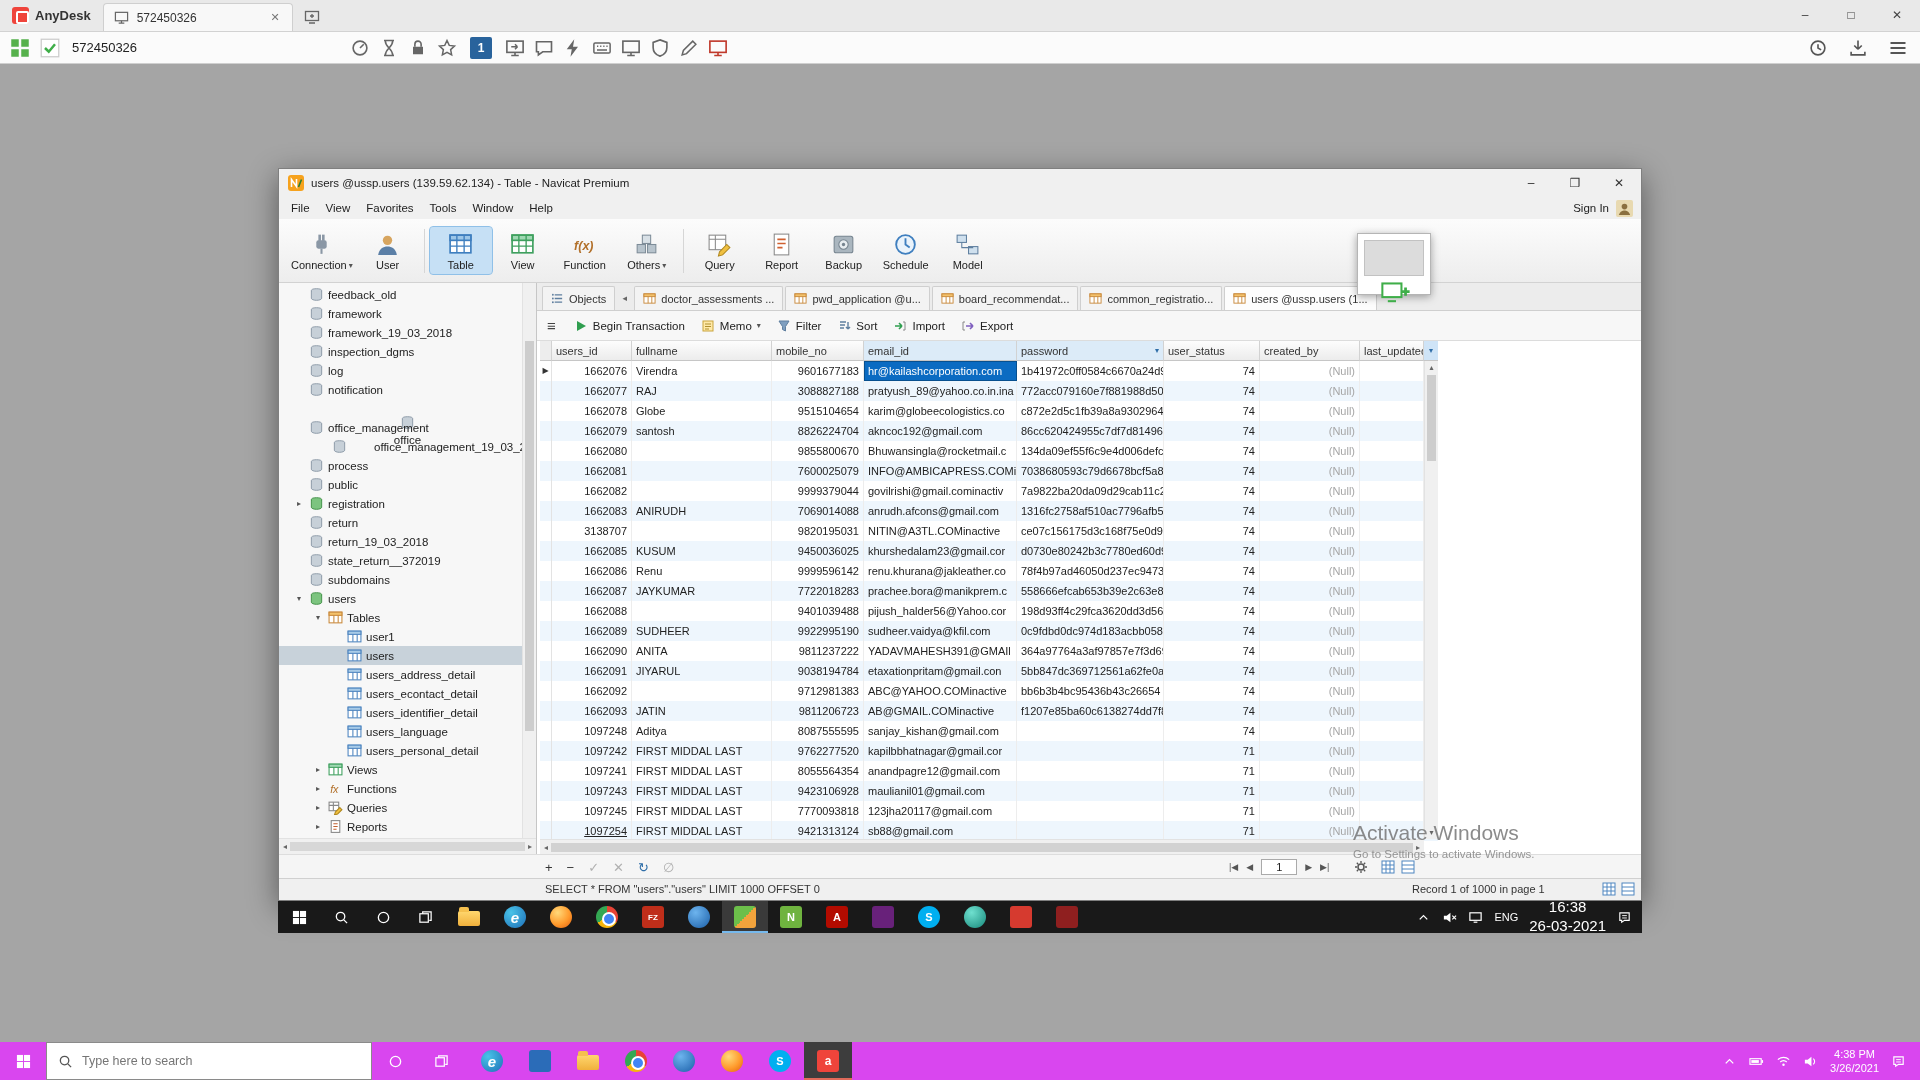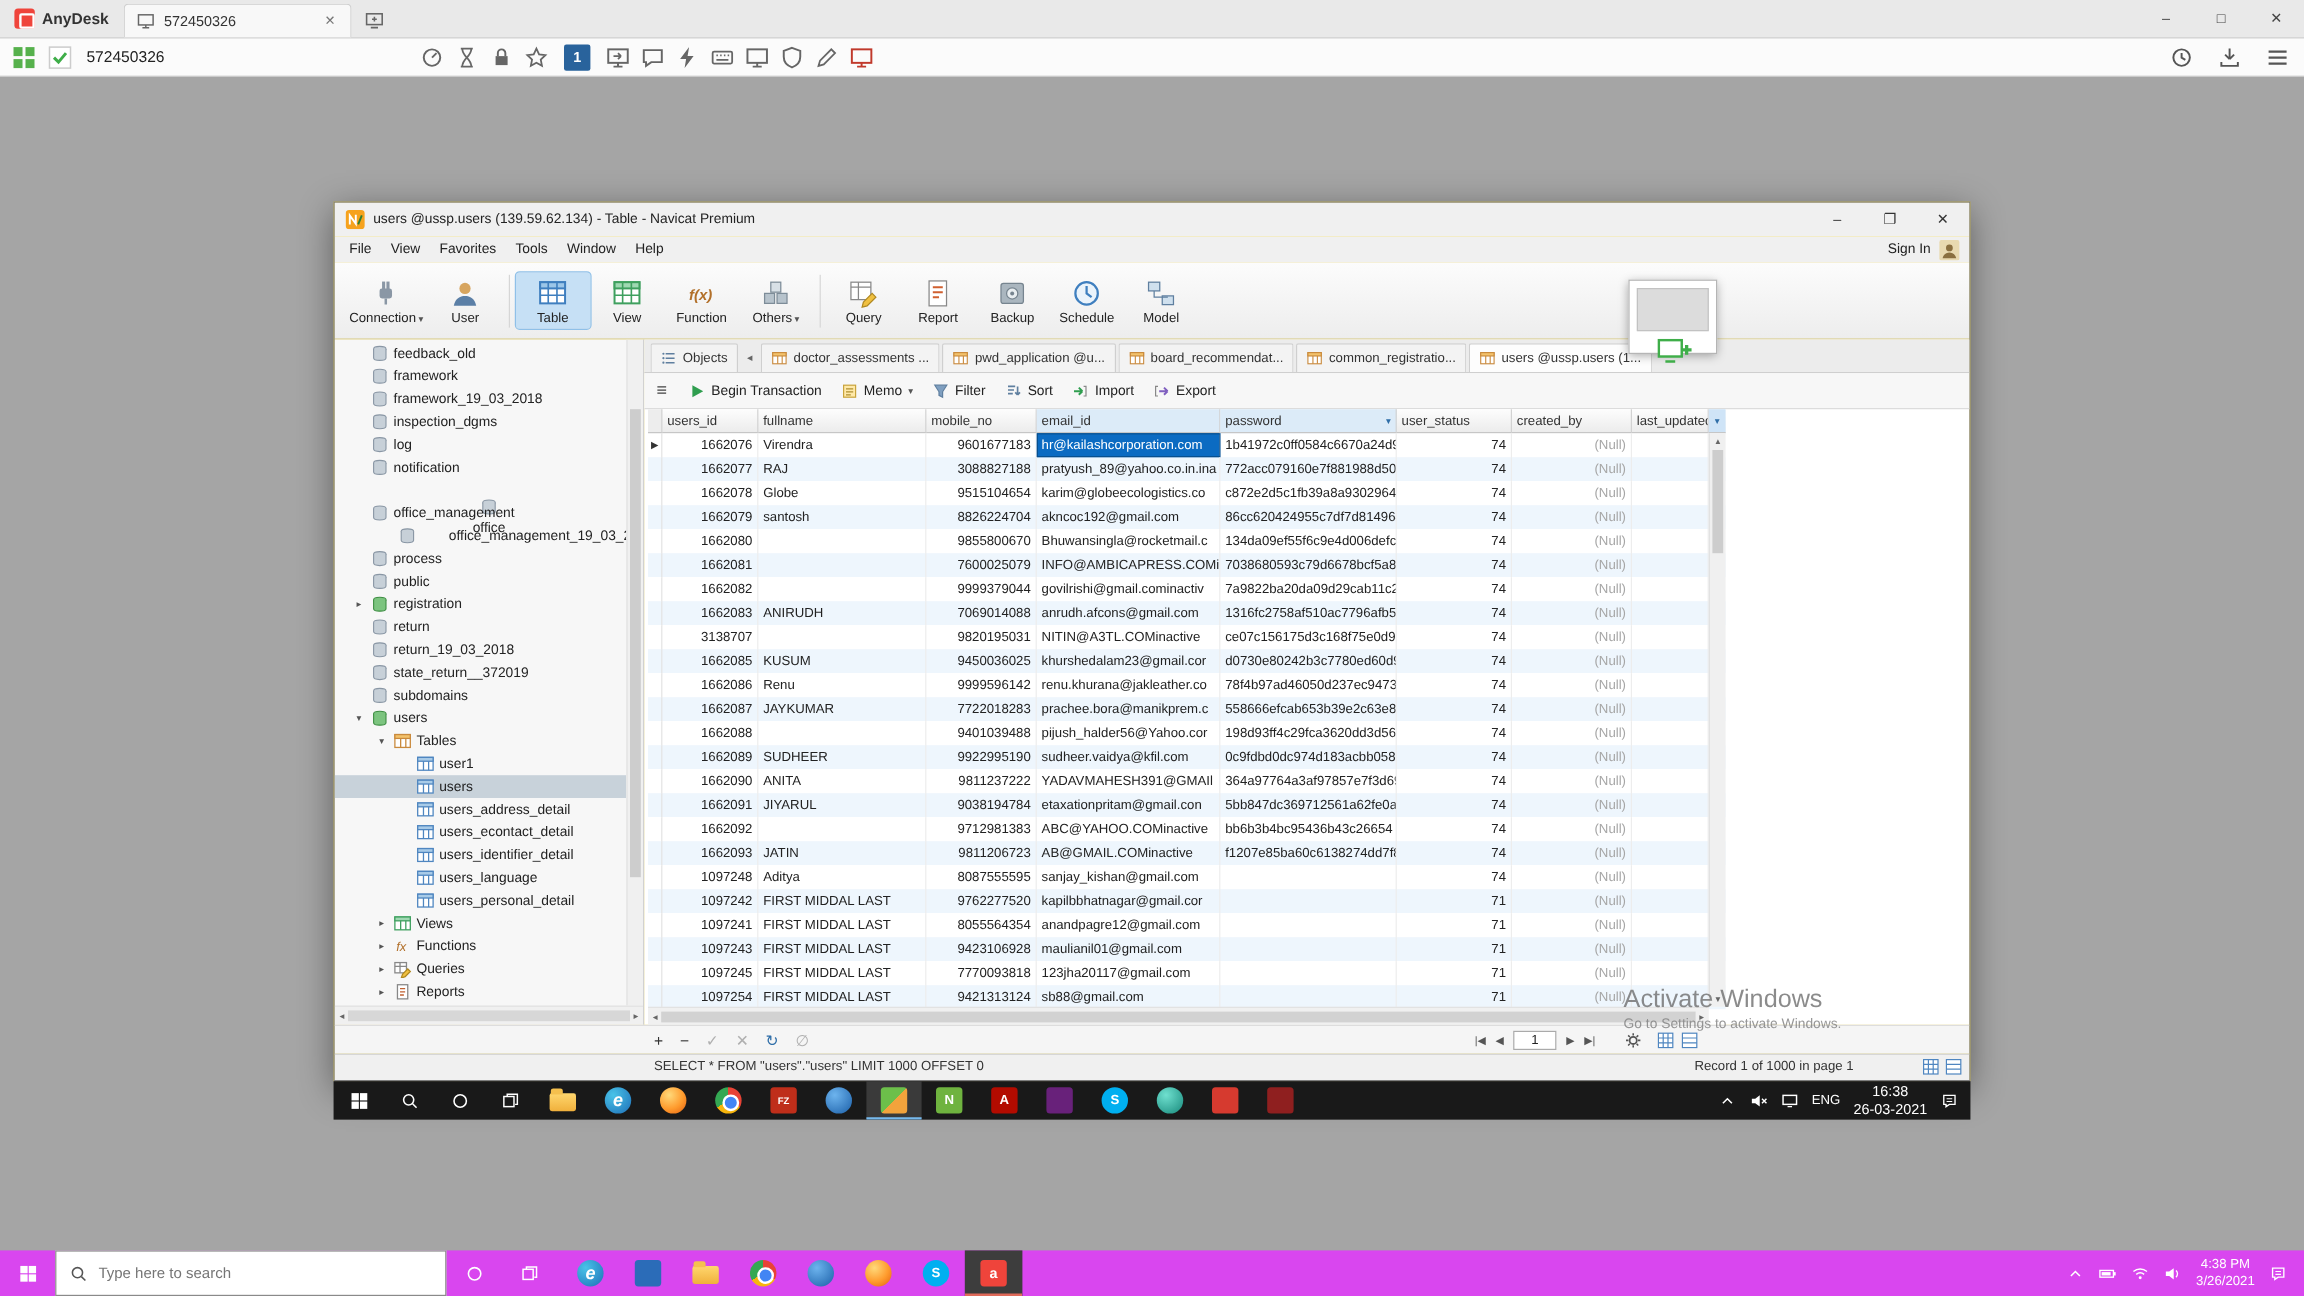--- a/index.html
+++ b/index.html
@@ -119,21 +119,21 @@
   
   .remote-taskbar{position:absolute;left:0;top:733px;width:1364px;height:32px;background:#191919;display:flex;align-items:center;}
   .rt-btn{width:42px;height:32px;display:flex;align-items:center;justify-content:center;}
   .rt-btn svg,.hb-btn svg{width:15px;height:15px;}
   .rt-apps{display:flex;}
   .rt-app{width:46px;height:32px;display:flex;align-items:center;justify-content:center;}
   .rt-app.active{background:#3a3a3a;box-shadow:inset 0 -2px 0 #76b9ed;}
   .rt-tray{margin-left:auto;display:flex;align-items:center;gap:11px;padding-right:10px;color:#eee;}
   .tray-ico{width:15px;height:15px;display:inline-flex;}
   .tray-lang{font-size:11px;color:#fff;}
-  .tray-clock{font-size:12px;color:#fff;text-align:center;line-height:1.25;}
+  .tray-clock{font-size:15px;color:#fff;text-align:center;line-height:1.25;}
 
   
   .host-taskbar{position:absolute;left:0;top:1042px;width:1920px;height:38px;background:#d946ef;display:flex;align-items:center;}
   .hb-btn{width:46px;height:38px;display:flex;align-items:center;justify-content:center;}
   .hb-search{width:326px;height:38px;background:#fff;border:1px solid #8a8a8a;display:flex;align-items:center;gap:9px;padding:0 11px;}
   .hb-search svg{width:15px;height:15px;}
   .hb-search input{border:none;outline:none;flex:1;font-family:"Liberation Sans",sans-serif;font-size:12.5px;color:#555;background:transparent;}
   .hb-apps{display:flex;margin-left:4px;}
   .hb-app{width:48px;height:38px;display:flex;align-items:center;justify-content:center;}
   .hb-app.active{background:#3d3d3d;box-shadow:inset 0 -2px 0 #e06a5a;}
@@ -1197,21 +1197,21 @@
                     <div class="gcell" style="width: 140px;">FIRST MIDDAL LAST</div>
                     <div class="gcell num" style="width: 92px;">7770093818</div>
                     <div class="gcell" style="width: 153px;">123jha20117@gmail.com</div>
                     <div class="gcell" style="width: 147px;"></div>
                     <div class="gcell num" style="width: 96px;">71</div>
                     <div class="gcell nullv" style="width: 100px;">(Null)</div>
                     <div class="gcell" style="width: 64px;"></div>
                   </div>
                   <div class="grow alt">
                     <div class="gmark"></div>
-                    <div class="gcell num" style="width: 80px;">1097254</div>
+                    <div class="gcell num" style="width: 80px; text-decoration: underline;">1097254</div>
                     <div class="gcell" style="width: 140px;">FIRST MIDDAL LAST</div>
                     <div class="gcell num" style="width: 92px;">9421313124</div>
                     <div class="gcell" style="width: 153px;">sb88@gmail.com</div>
                     <div class="gcell" style="width: 147px;"></div>
                     <div class="gcell num" style="width: 96px;">71</div>
                     <div class="gcell nullv" style="width: 100px;">(Null)</div>
                     <div class="gcell" style="width: 64px;"></div>
                   </div>
                 </div>
               <div class="nv-grid-vscroll">

